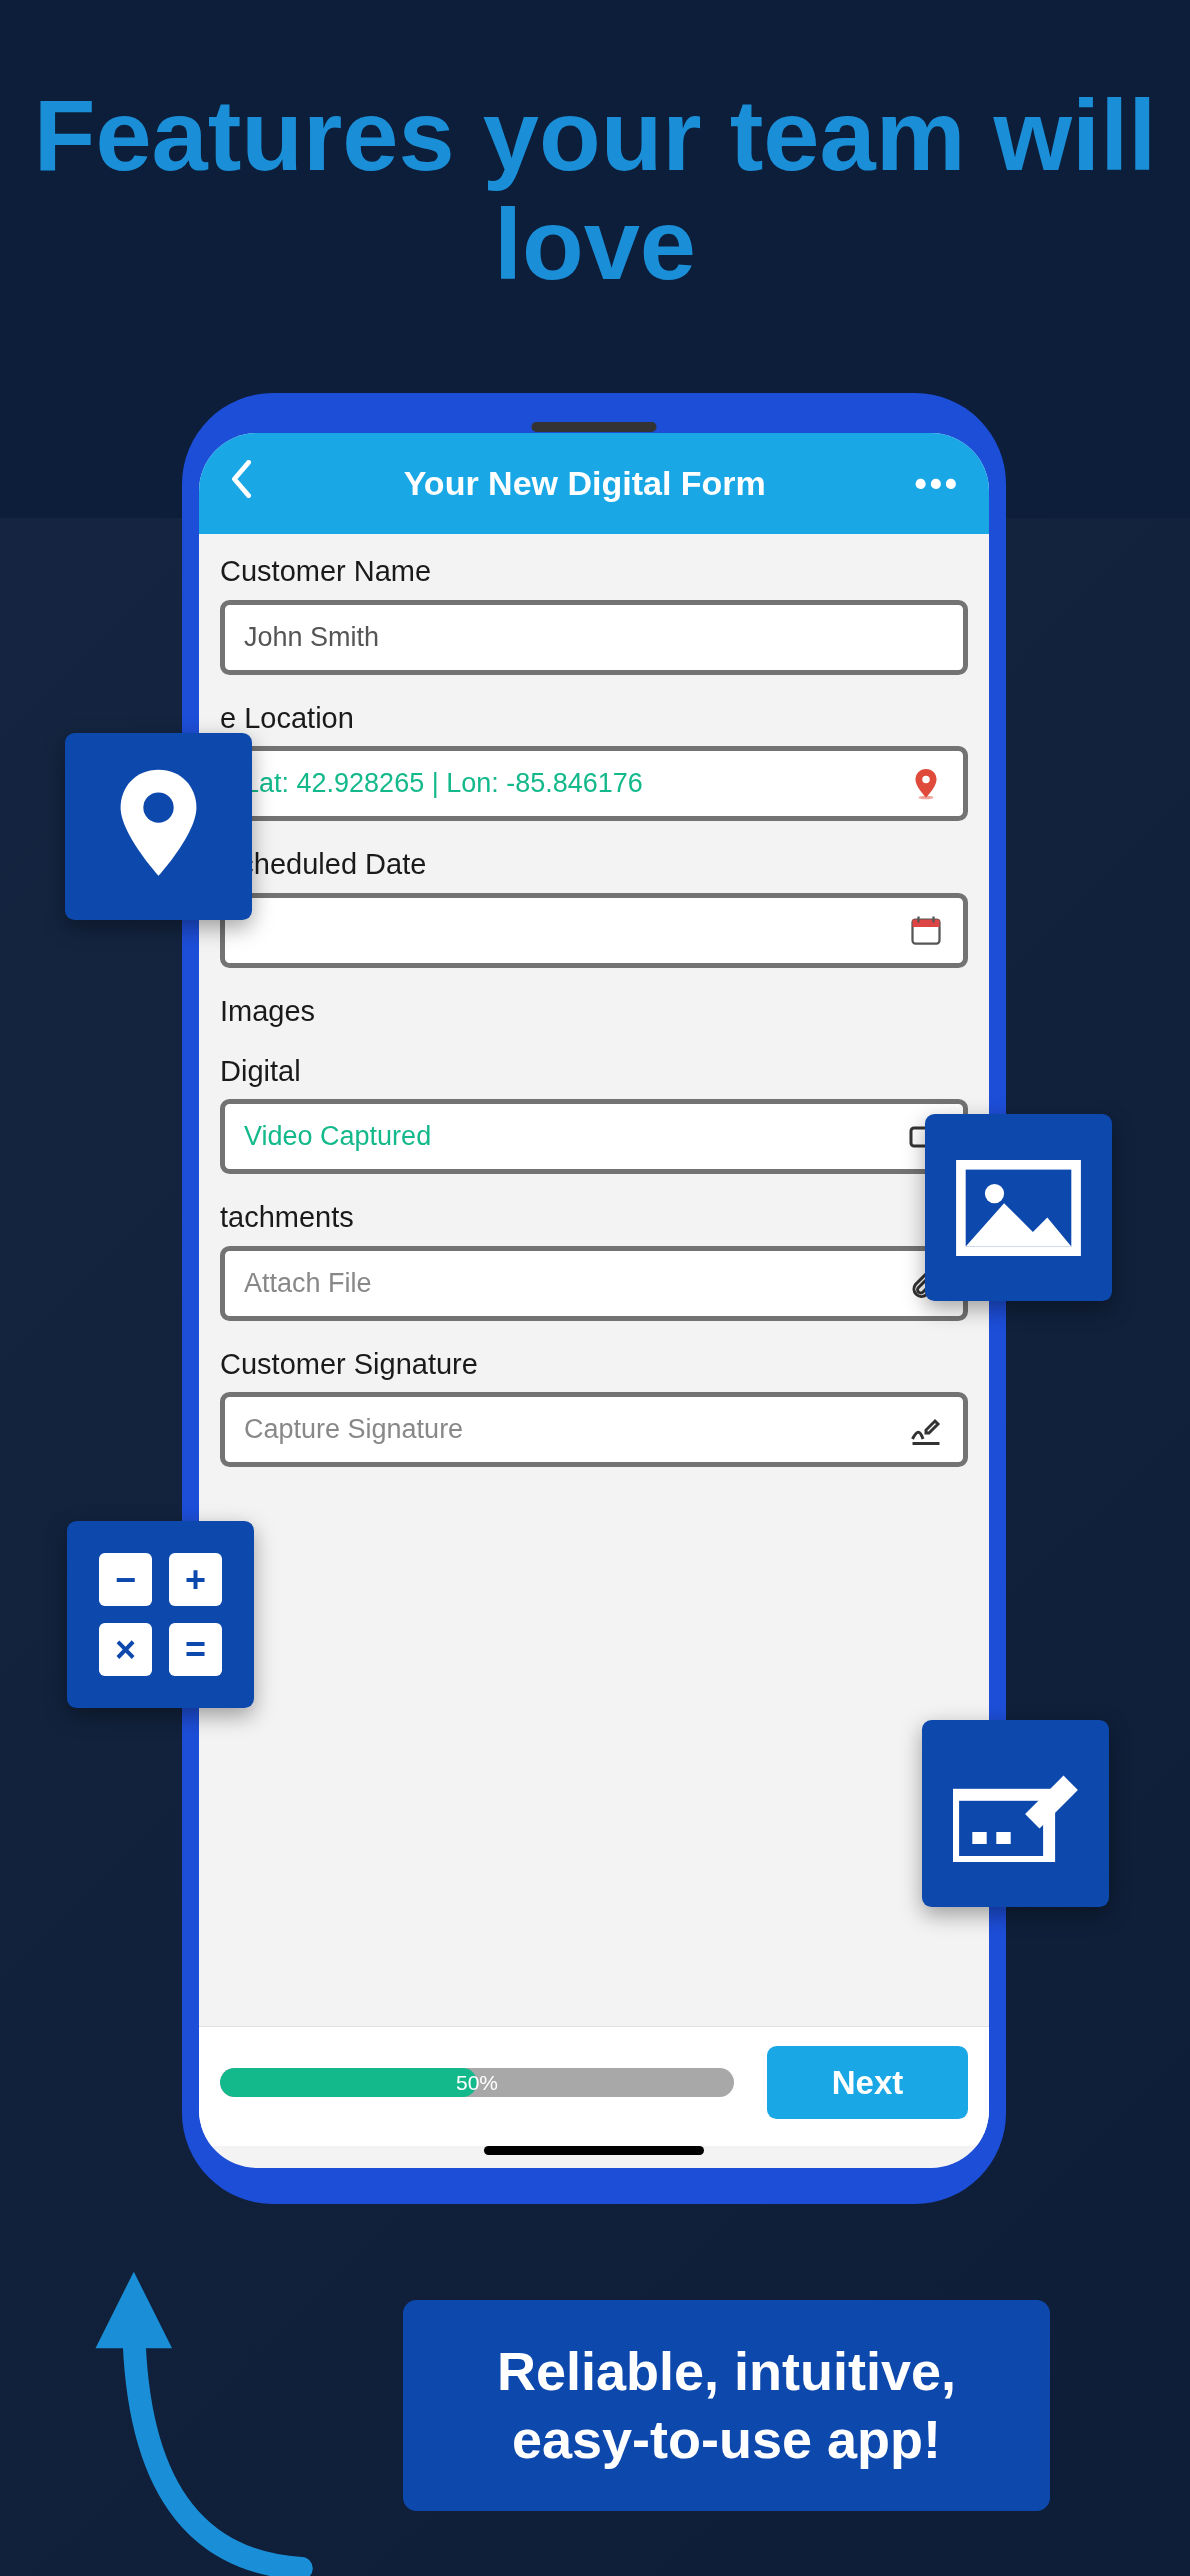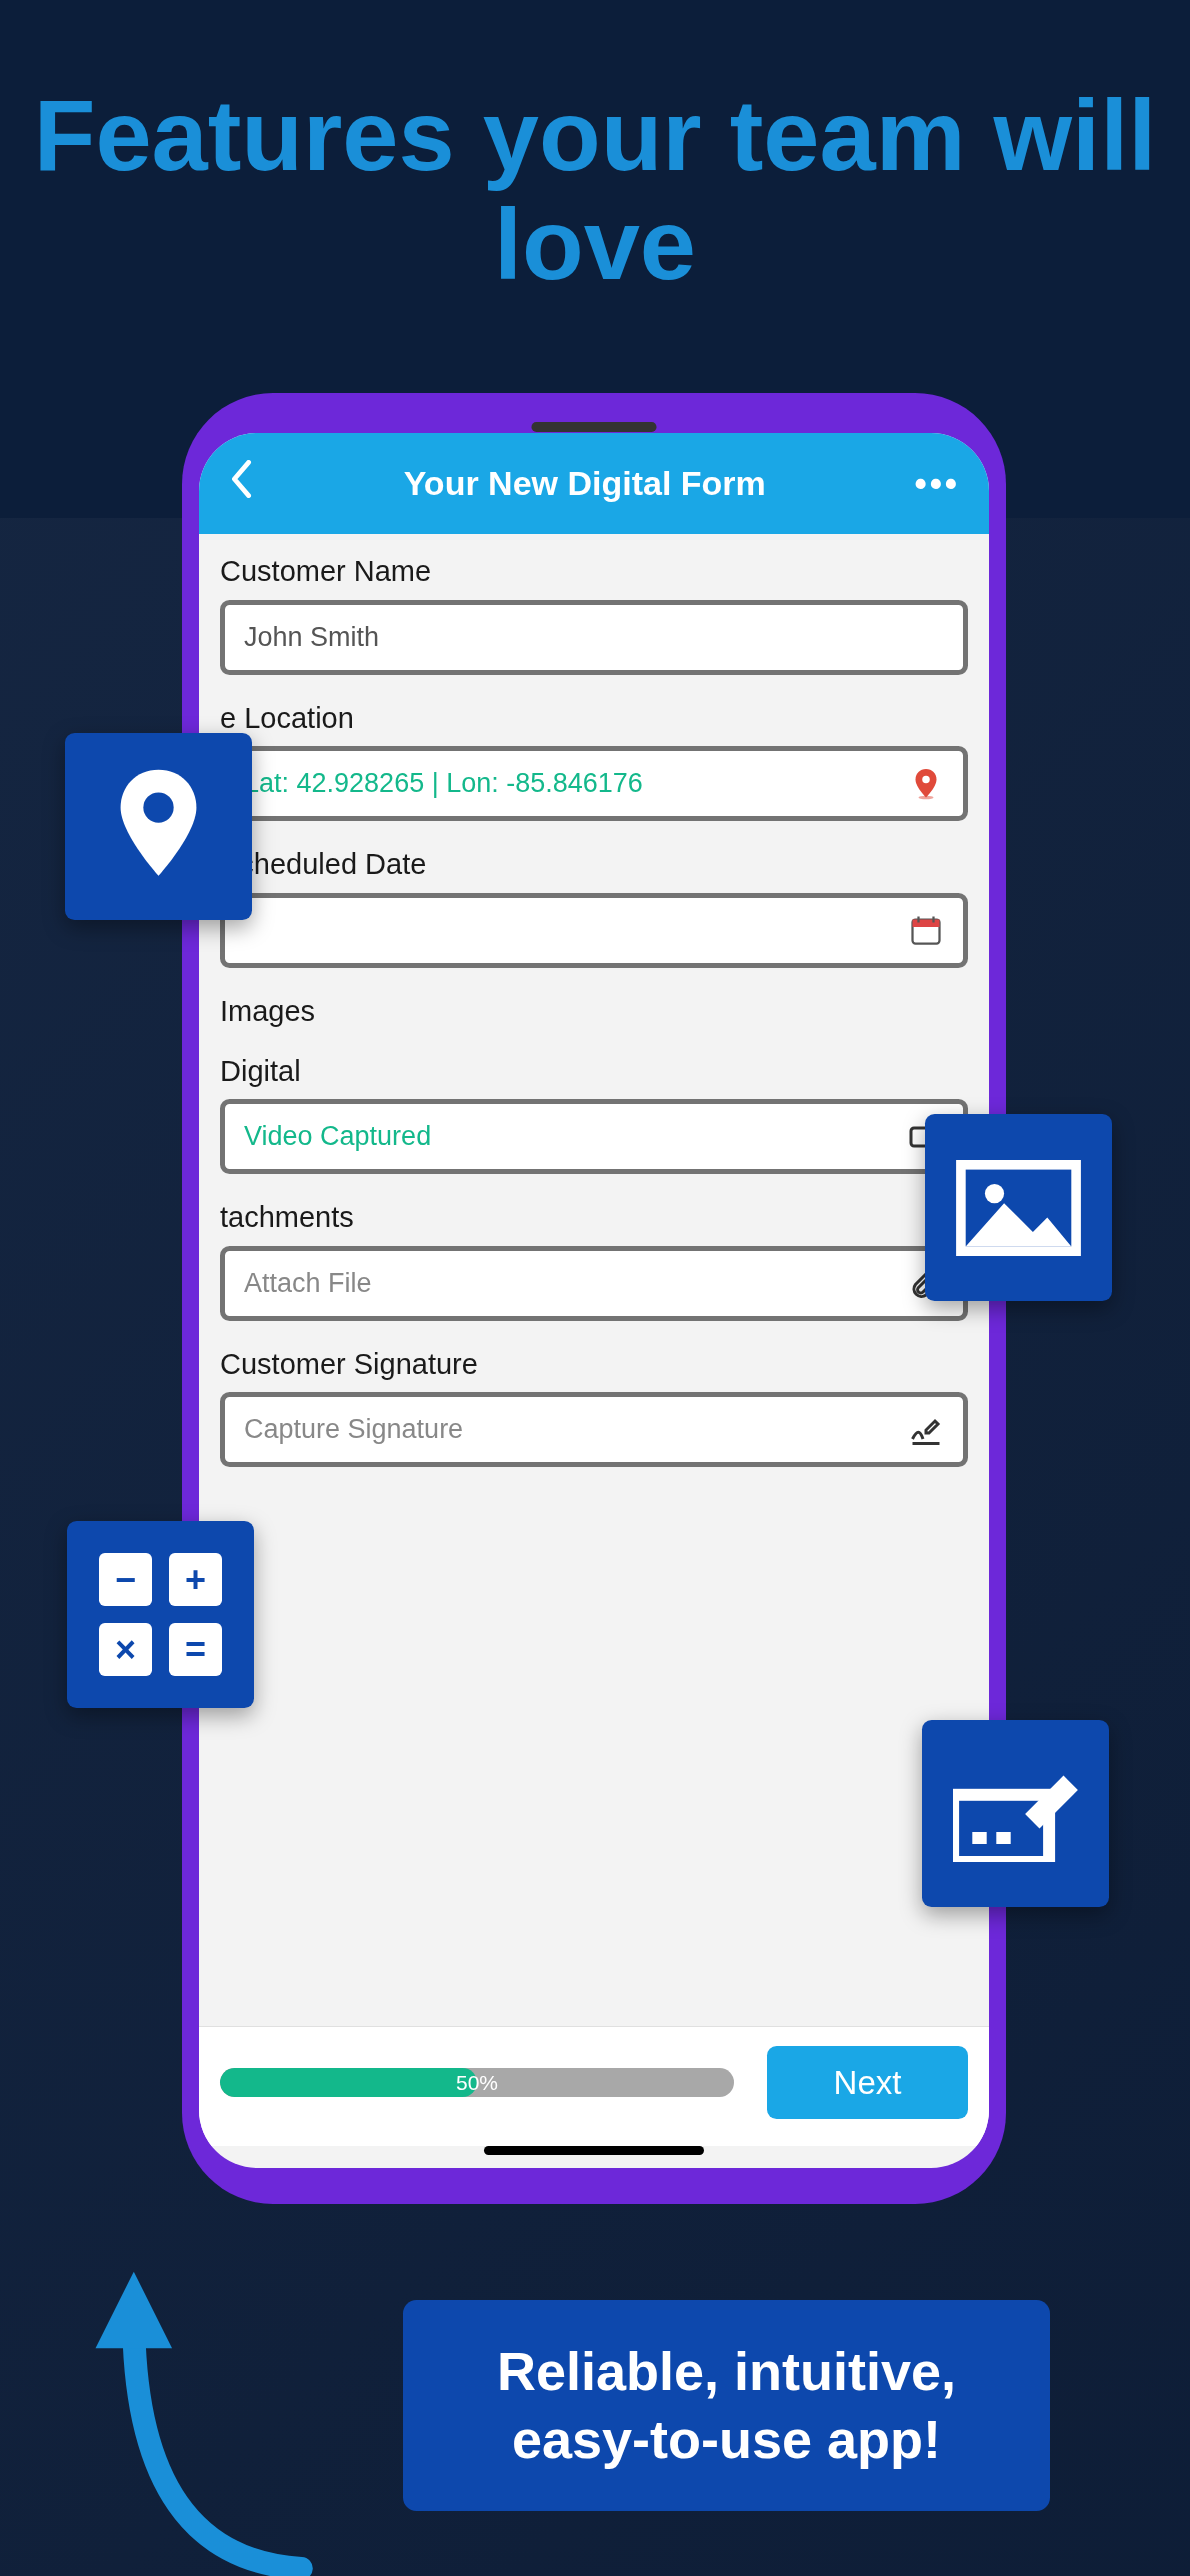--- a/index.html
+++ b/index.html
@@ -30,21 +30,21 @@
       font-weight: 700;
       line-height: 1.08;
       color: #1a8fd8;
     }
     .phone {
       position: absolute;
       top: 393px;
       left: 182px;
       width: 824px;
       height: 1811px;
-      background: #6d28d9;
+      background: #1d4ed8;
       border-radius: 91px;
       padding: 40px 17px 36px 17px;
     }
     .phone-notch {
       position: absolute;
       top: 29px;
       left: 50%;
       transform: translateX(-50%);
       width: 125px;
       height: 9.6px;
@@ -145,21 +145,21 @@
       font-weight: 500;
     }
     .next-btn {
       background: #1aa7e6;
       color: #fff;
       border: none;
       border-radius: 9.6px;
       width: 201px;
       height: 73px;
       font-size: 33px;
-      font-weight: 400;
+      font-weight: 700;
     }
     .home-indicator {
       width: 220px;
       height: 8.6px;
       background: #000;
       border-radius: 4.8px;
       margin: 0 auto 13.4px auto;
     }
     .floating-badge {
       position: absolute;

